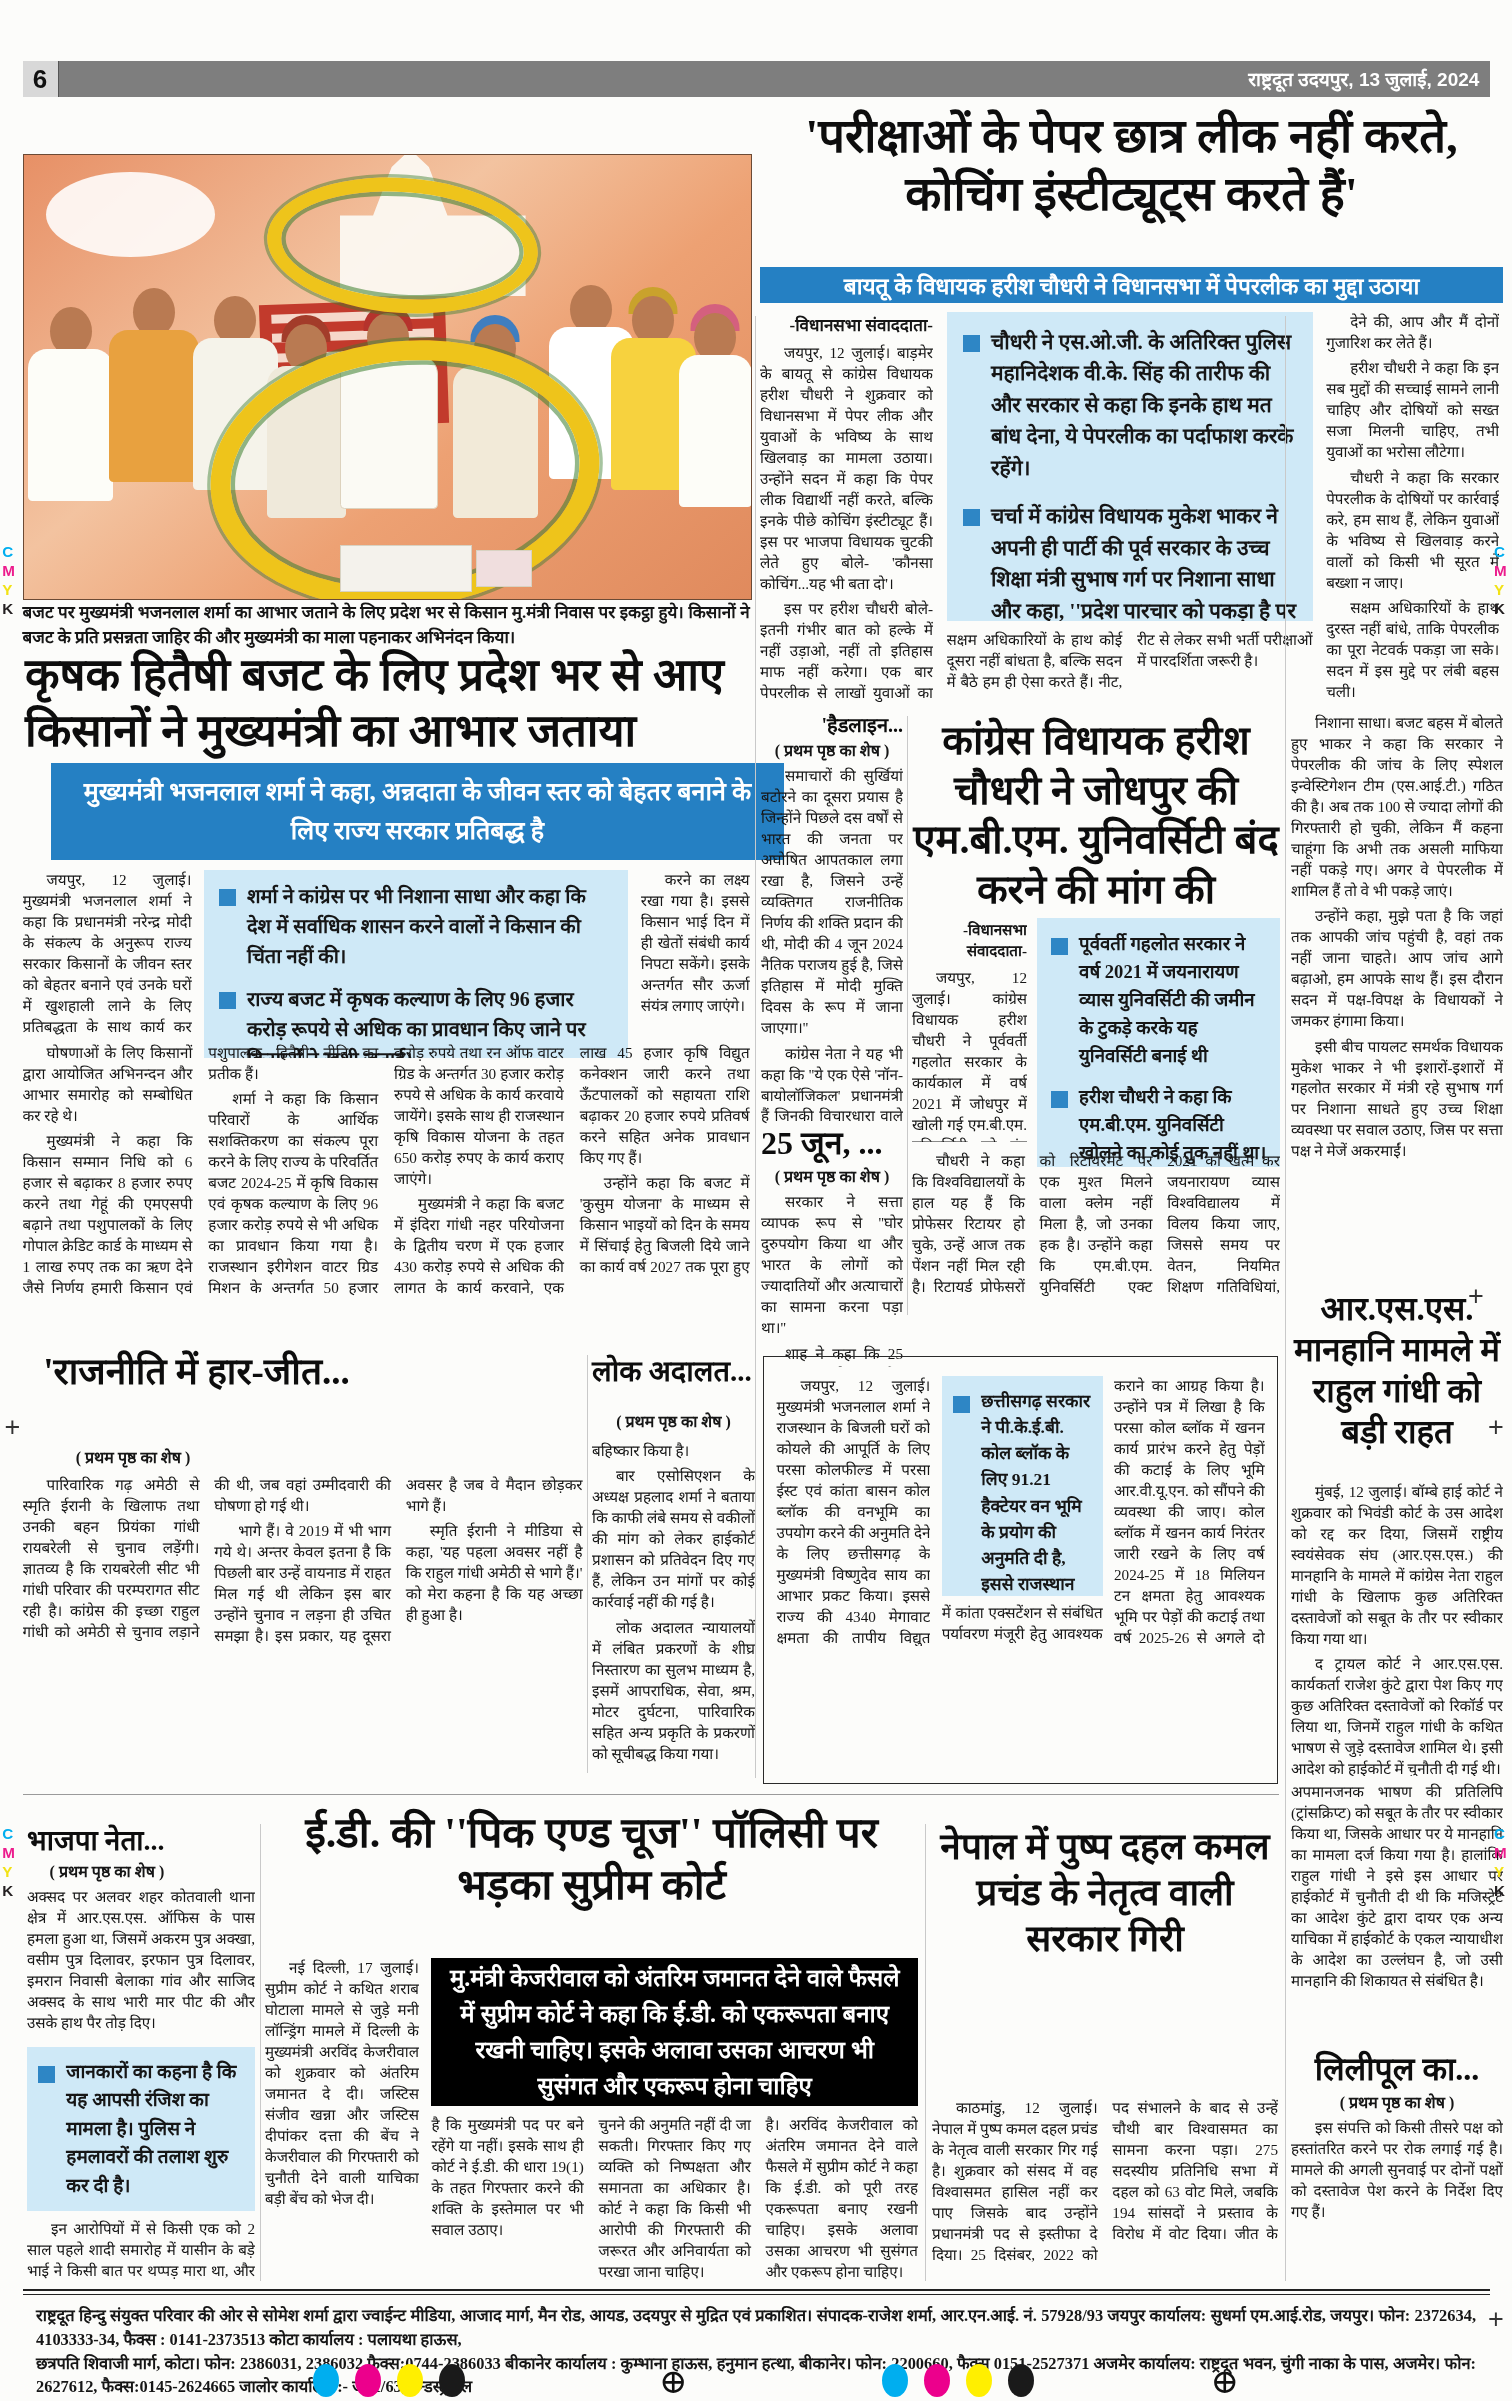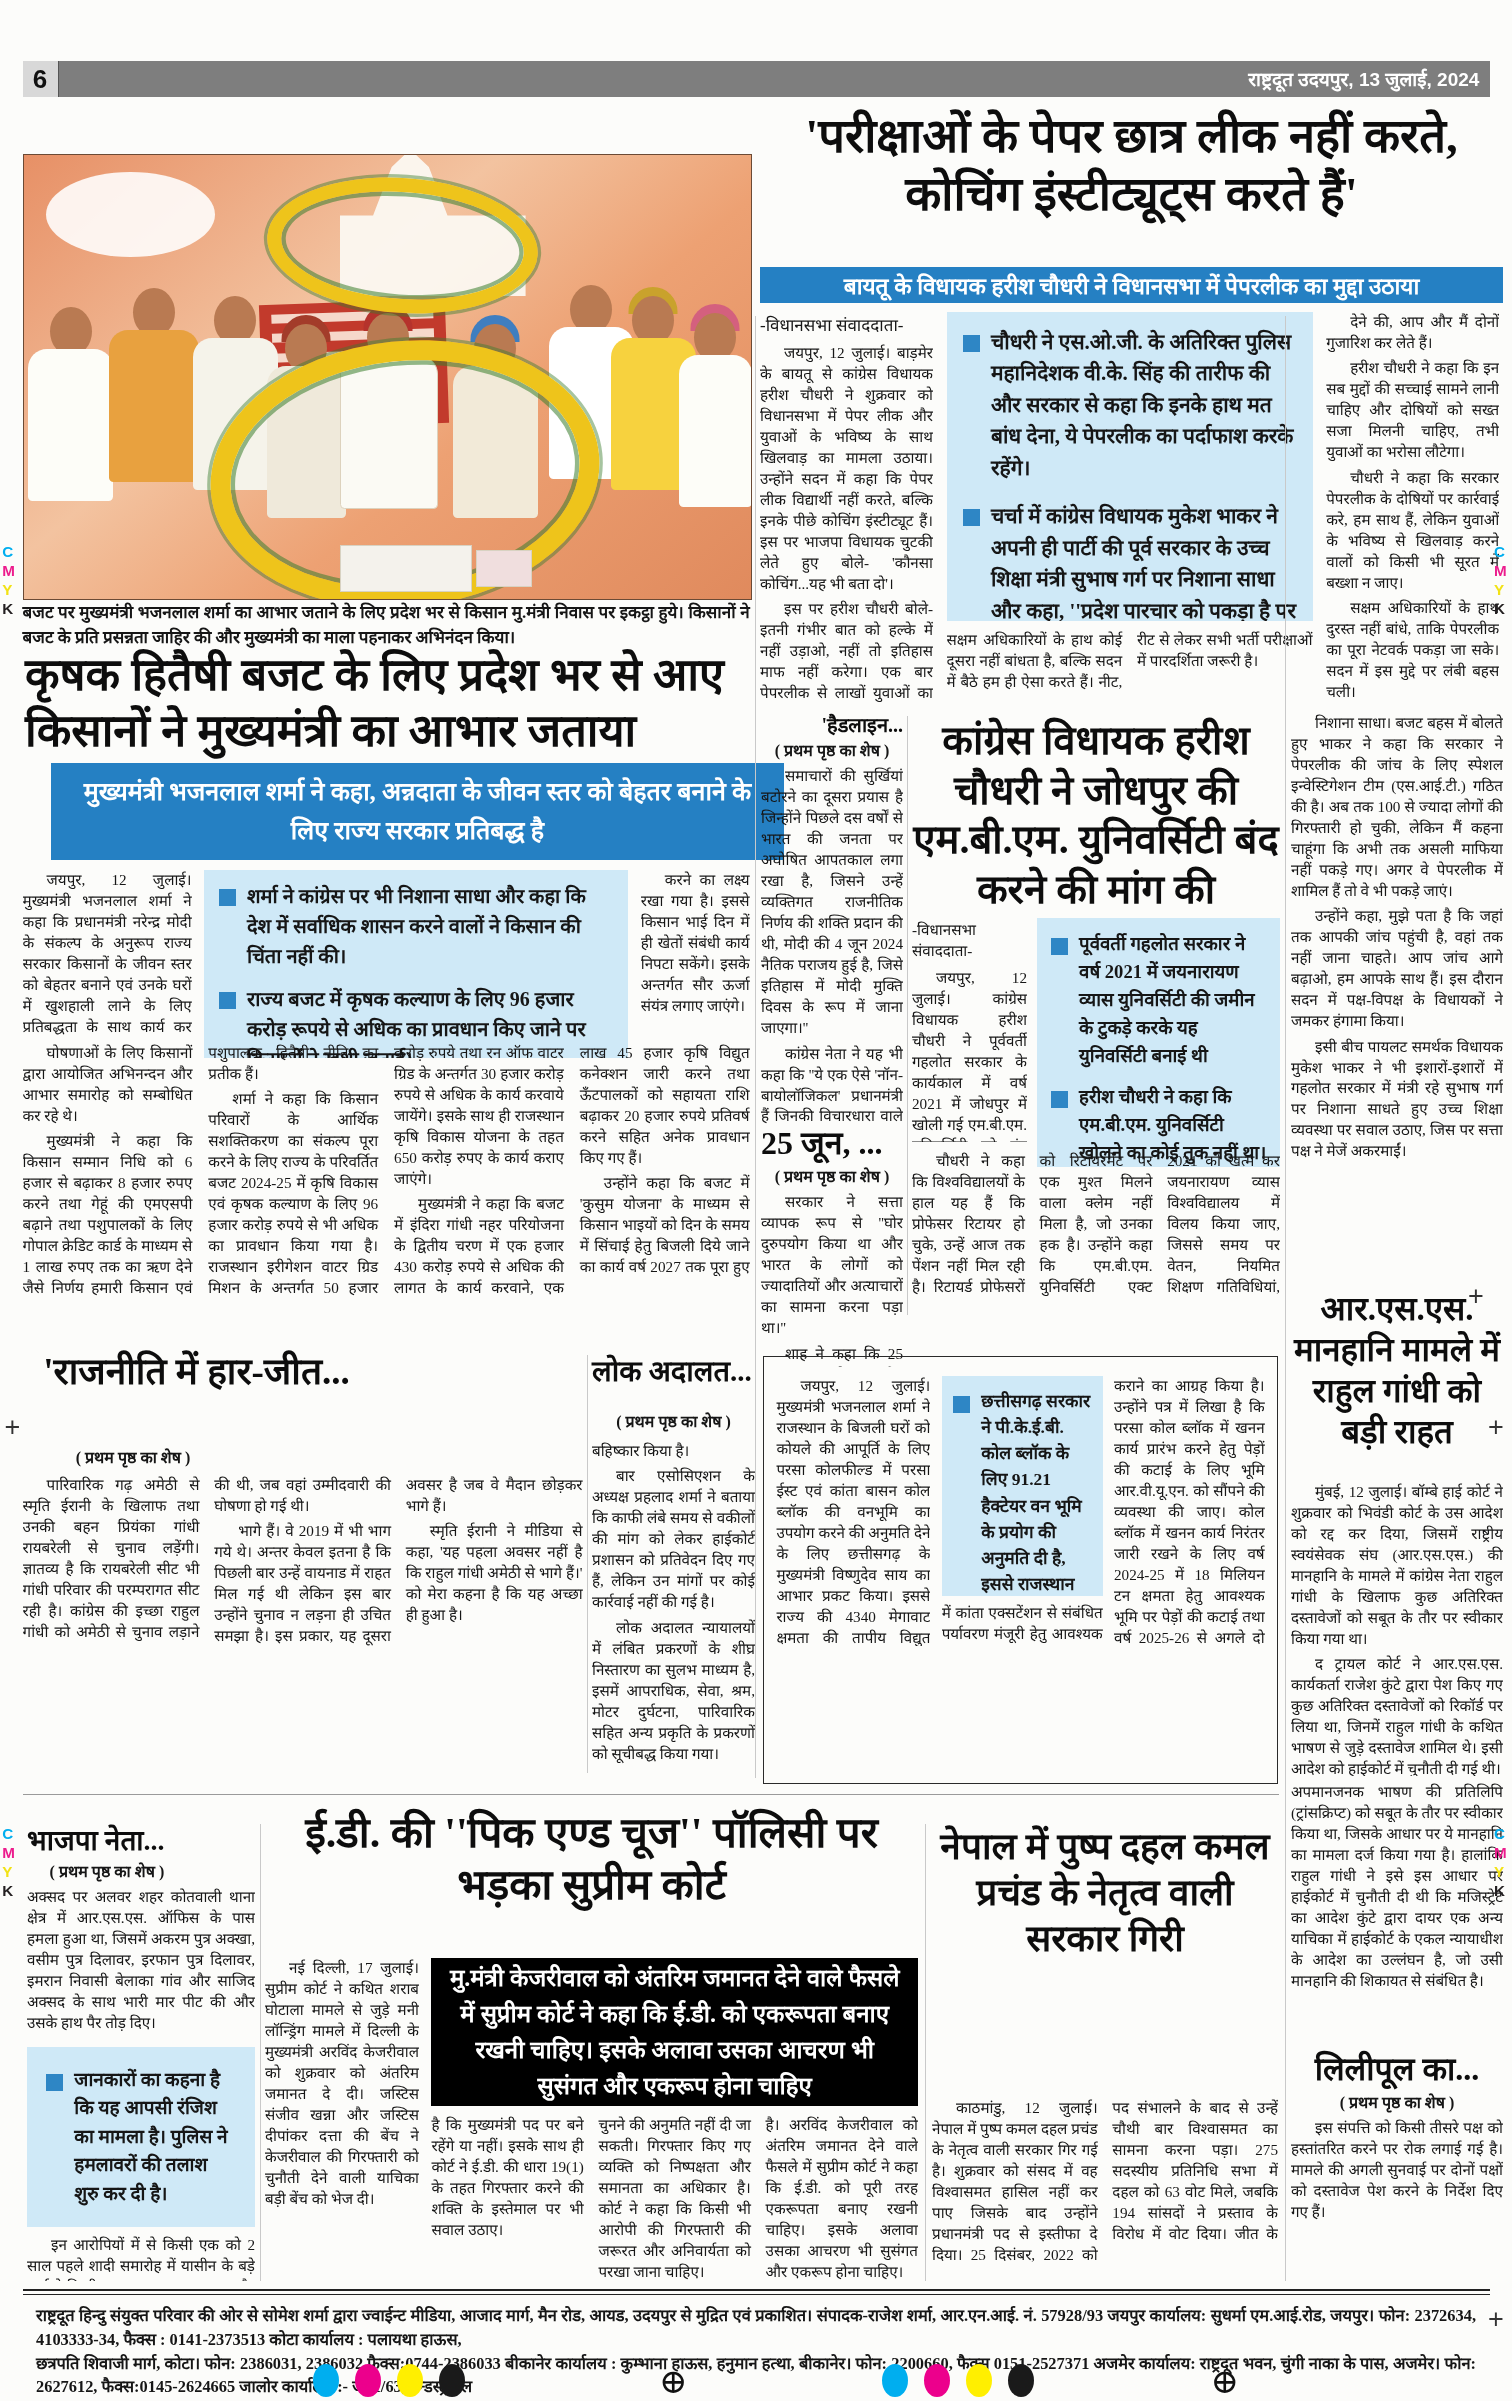--- a/index.html
+++ b/index.html
@@ -5,21 +5,21 @@
   html,body{margin:0;padding:0;background:#e9e9e9;}
   .page{position:relative;width:1512px;height:2401px;background:#fcfcfa;font-family:"Liberation Serif","DejaVu Serif",serif;color:#161616;overflow:hidden;}
   .abs{position:absolute;}
   
   .topbar{background:#7e7e7e;display:flex;align-items:center;}
   .pagenum{width:35px;height:100%;background:#d8d8d8;border-right:1.7px solid #555;color:#111;font-weight:bold;font-size:26px;display:flex;align-items:center;justify-content:center;font-family:"Liberation Sans",sans-serif;}
   .mast{flex:1;text-align:right;color:#fff;font-weight:bold;font-size:19px;padding-right:10.2px;font-family:"Liberation Sans",sans-serif;}
   
   .h-xl{font-weight:bold;line-height:1.24;text-align:center;color:#0d0d0d;}
   .strip{background:#2580c3;color:#ffffff;font-weight:bold;display:flex;align-items:center;justify-content:center;text-align:center;}
-  .byline{text-align:left;font-weight:normal;font-size:17px;margin:2.3px 0 5.6px;}
+  .byline{text-align:right;font-weight:bold;font-size:17px;margin:2.3px 0 5.6px;}
   .note{text-align:center;font-weight:bold;font-size:16px;margin:1.1px 0 5.6px;}
   
   .col{font-size:15.2px;line-height:1.38;text-align:justify;overflow:hidden;}
   .col p{margin:0 0 4.5px;text-indent:24px;}
   .cols2{column-count:2;column-gap:14.7px;}
   .cols3{column-count:3;column-gap:14.7px;}
   .cols4{column-count:4;column-gap:16px;}
   
   .hlbox{background:#cfe9f7;padding:14.7px 16px;display:flex;flex-direction:column;gap:17px;overflow:hidden;}
   .hlitem{display:flex;gap:11.3px;font-weight:bold;font-size:21px;line-height:1.5;text-align:left;}
@@ -267,21 +267,21 @@
   </div>
 
   <div class="abs hrule" style="left:22.6px;top:1794px;width:1256px;height:0.6px;background:#9a9a9a;"></div>
 
   <div class="abs" style="left:27px;top:1824px;width:228px;height:457px;overflow:hidden;">
     <div class="h-xl" style="font-size:28px;text-align:left;">भाजपा नेता...</div>
     <div class="note" style="text-align:left;padding-left:22.6px;">( प्रथम पृष्ठ का शेष )</div>
     <div class="col">
         <p style="text-indent:0;">अक्सद पर अलवर शहर कोतवाली थाना क्षेत्र में आर.एस.एस. ऑफिस के पास हमला हुआ था, जिसमें अकरम पुत्र अक्खा, वसीम पुत्र दिलावर, इरफान पुत्र दिलावर, इमरान निवासी बेलाका गांव और साजिद अक्सद के साथ भारी मार पीट की और उसके हाथ पैर तोड़  दिए।</p>
       </div>
-    <div class="hlbox" style="margin:8px 0;padding:19px;">
+    <div class="hlbox" style="margin:8px 0;padding:11px;">
       <div class="hlitem" style="font-size:19px;">
           <span class="hlsq"></span>
           <span>जानकारों का कहना है कि यह आपसी रंजिश का मामला है। पुलिस ने हमलावरों की तलाश शुरु कर दी है।</span>
         </div>
     </div>
     <div class="col">
         <p>इन आरोपियों में से किसी एक को 2 साल पहले शादी समारोह में यासीन के बड़े भाई ने किसी बात पर थप्पड़ मारा था, और डांट दिया था। लोगों का कहना है कि इसी रंजिश के चलते अब हमला कर दिया गया। पुलिस मामले की जांच कर रही है।</p>
       </div>
   </div>
 

